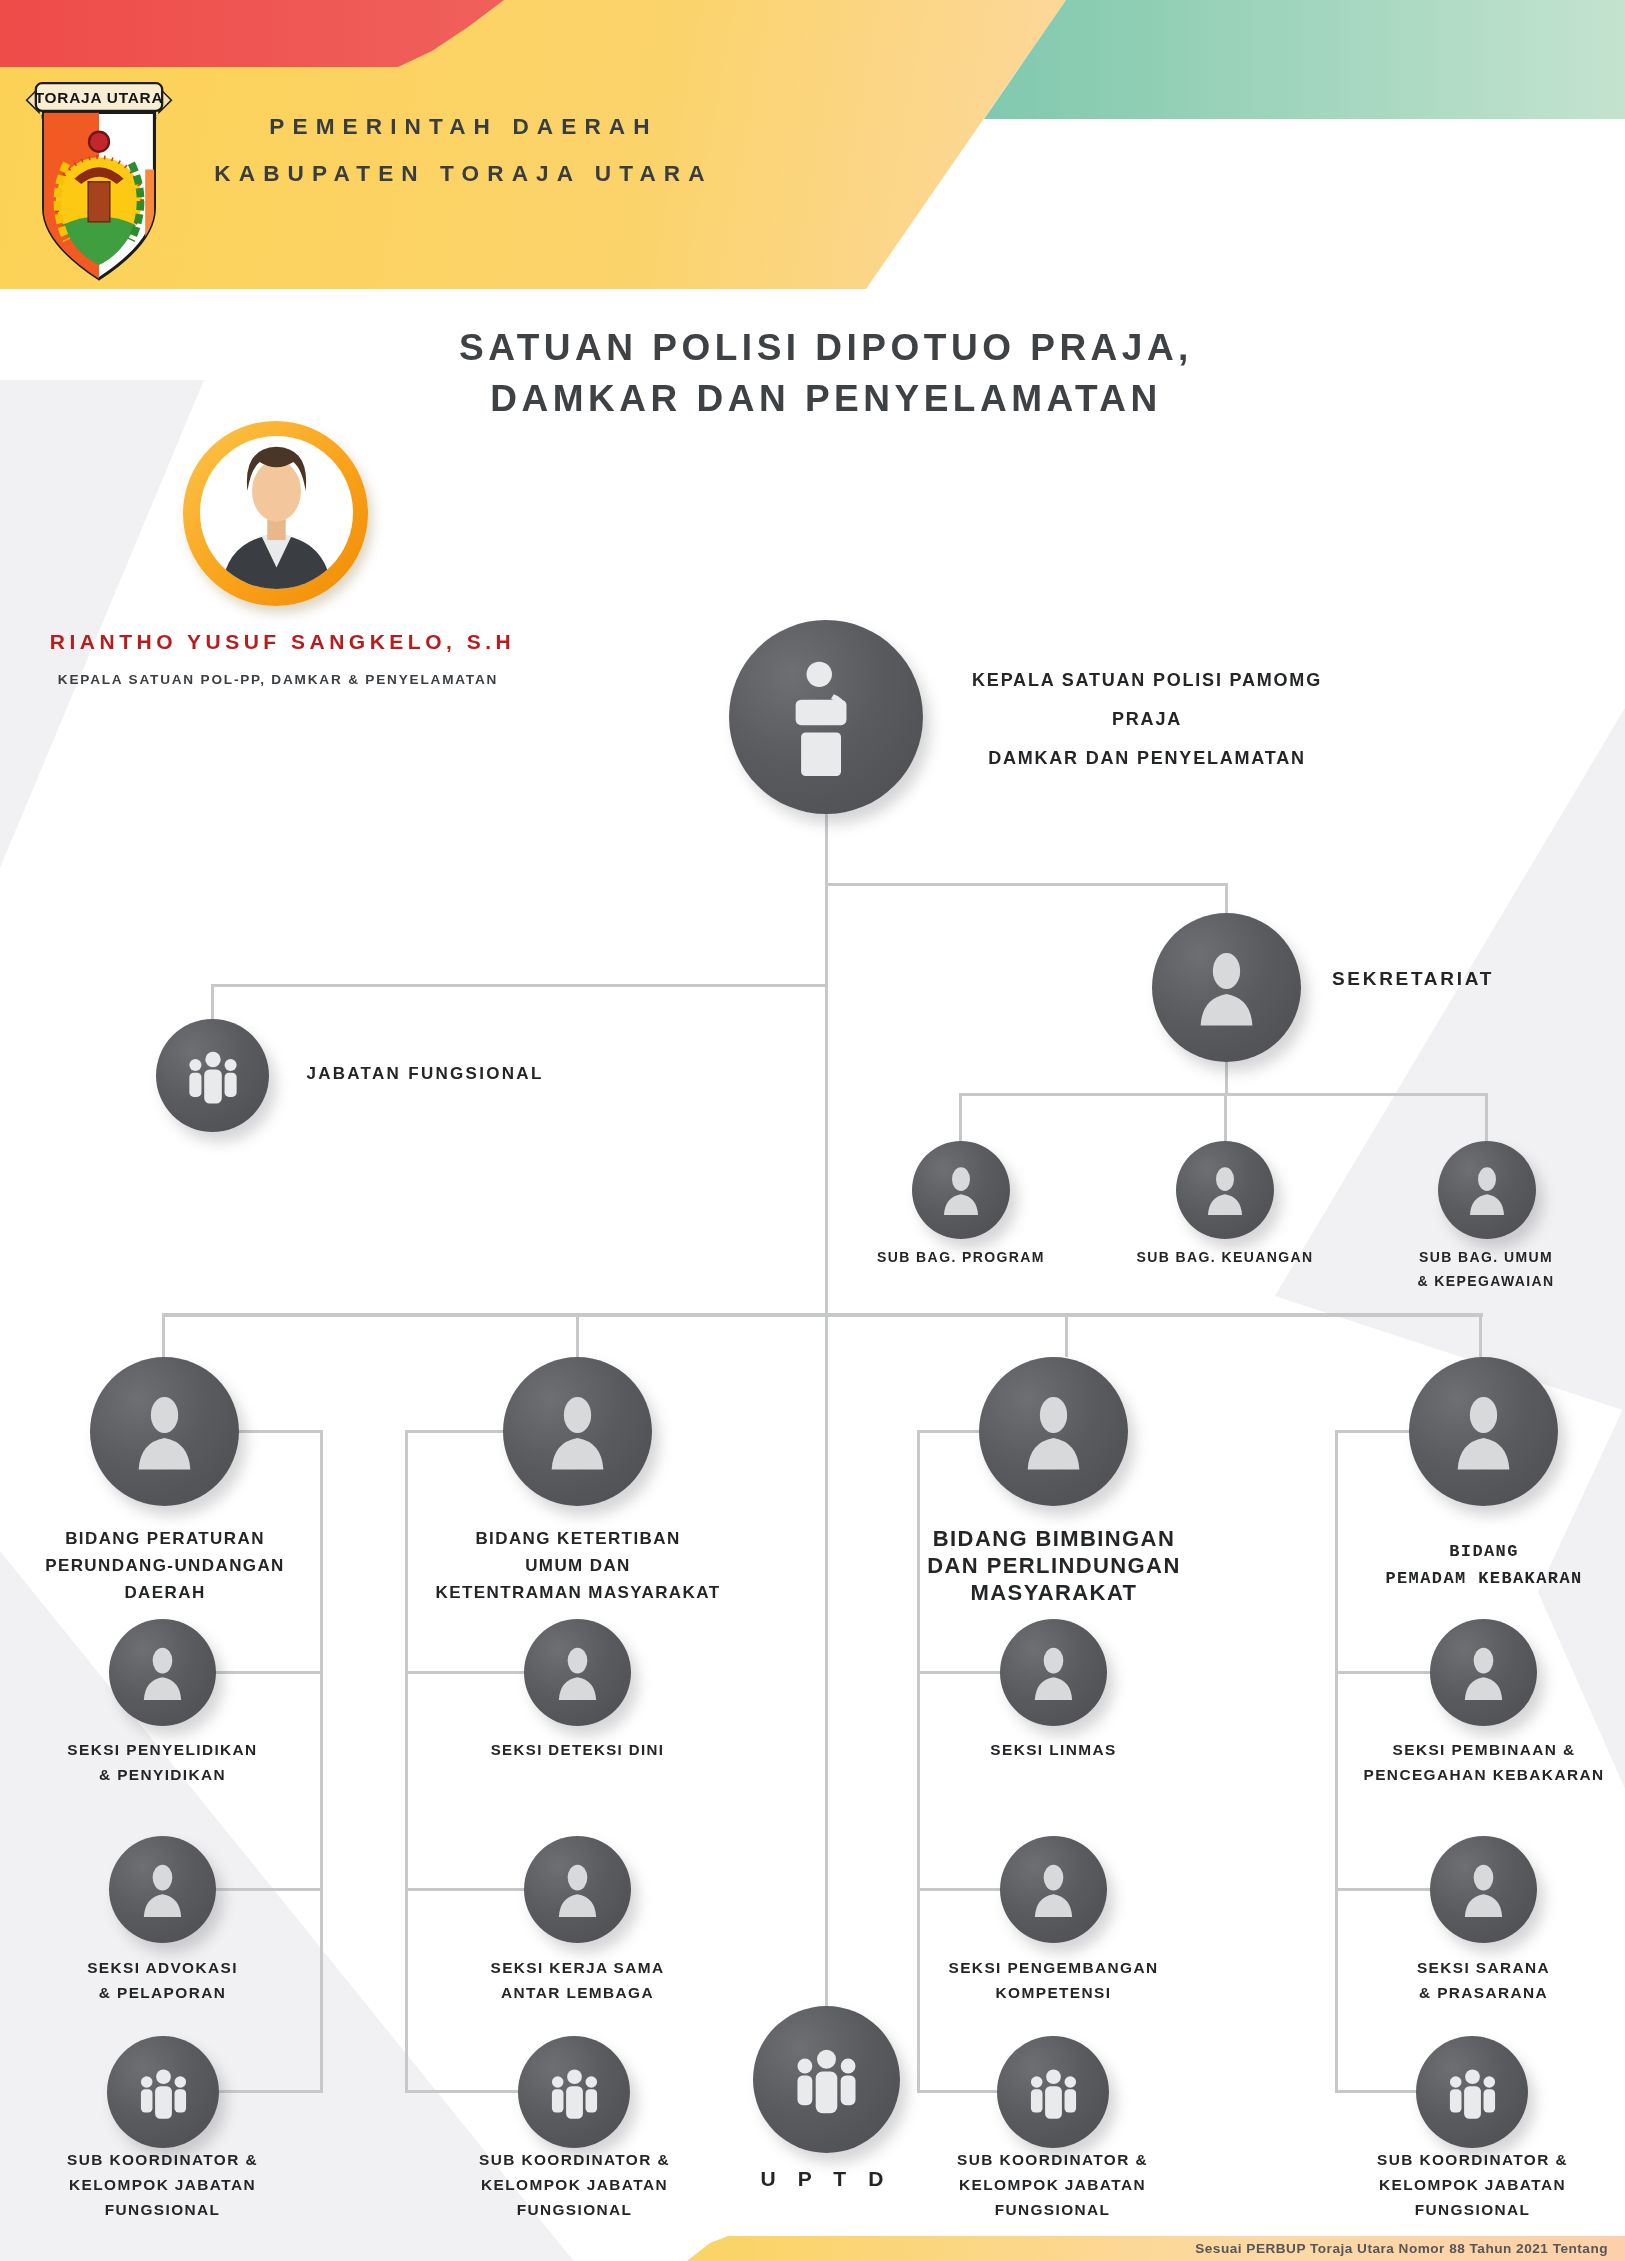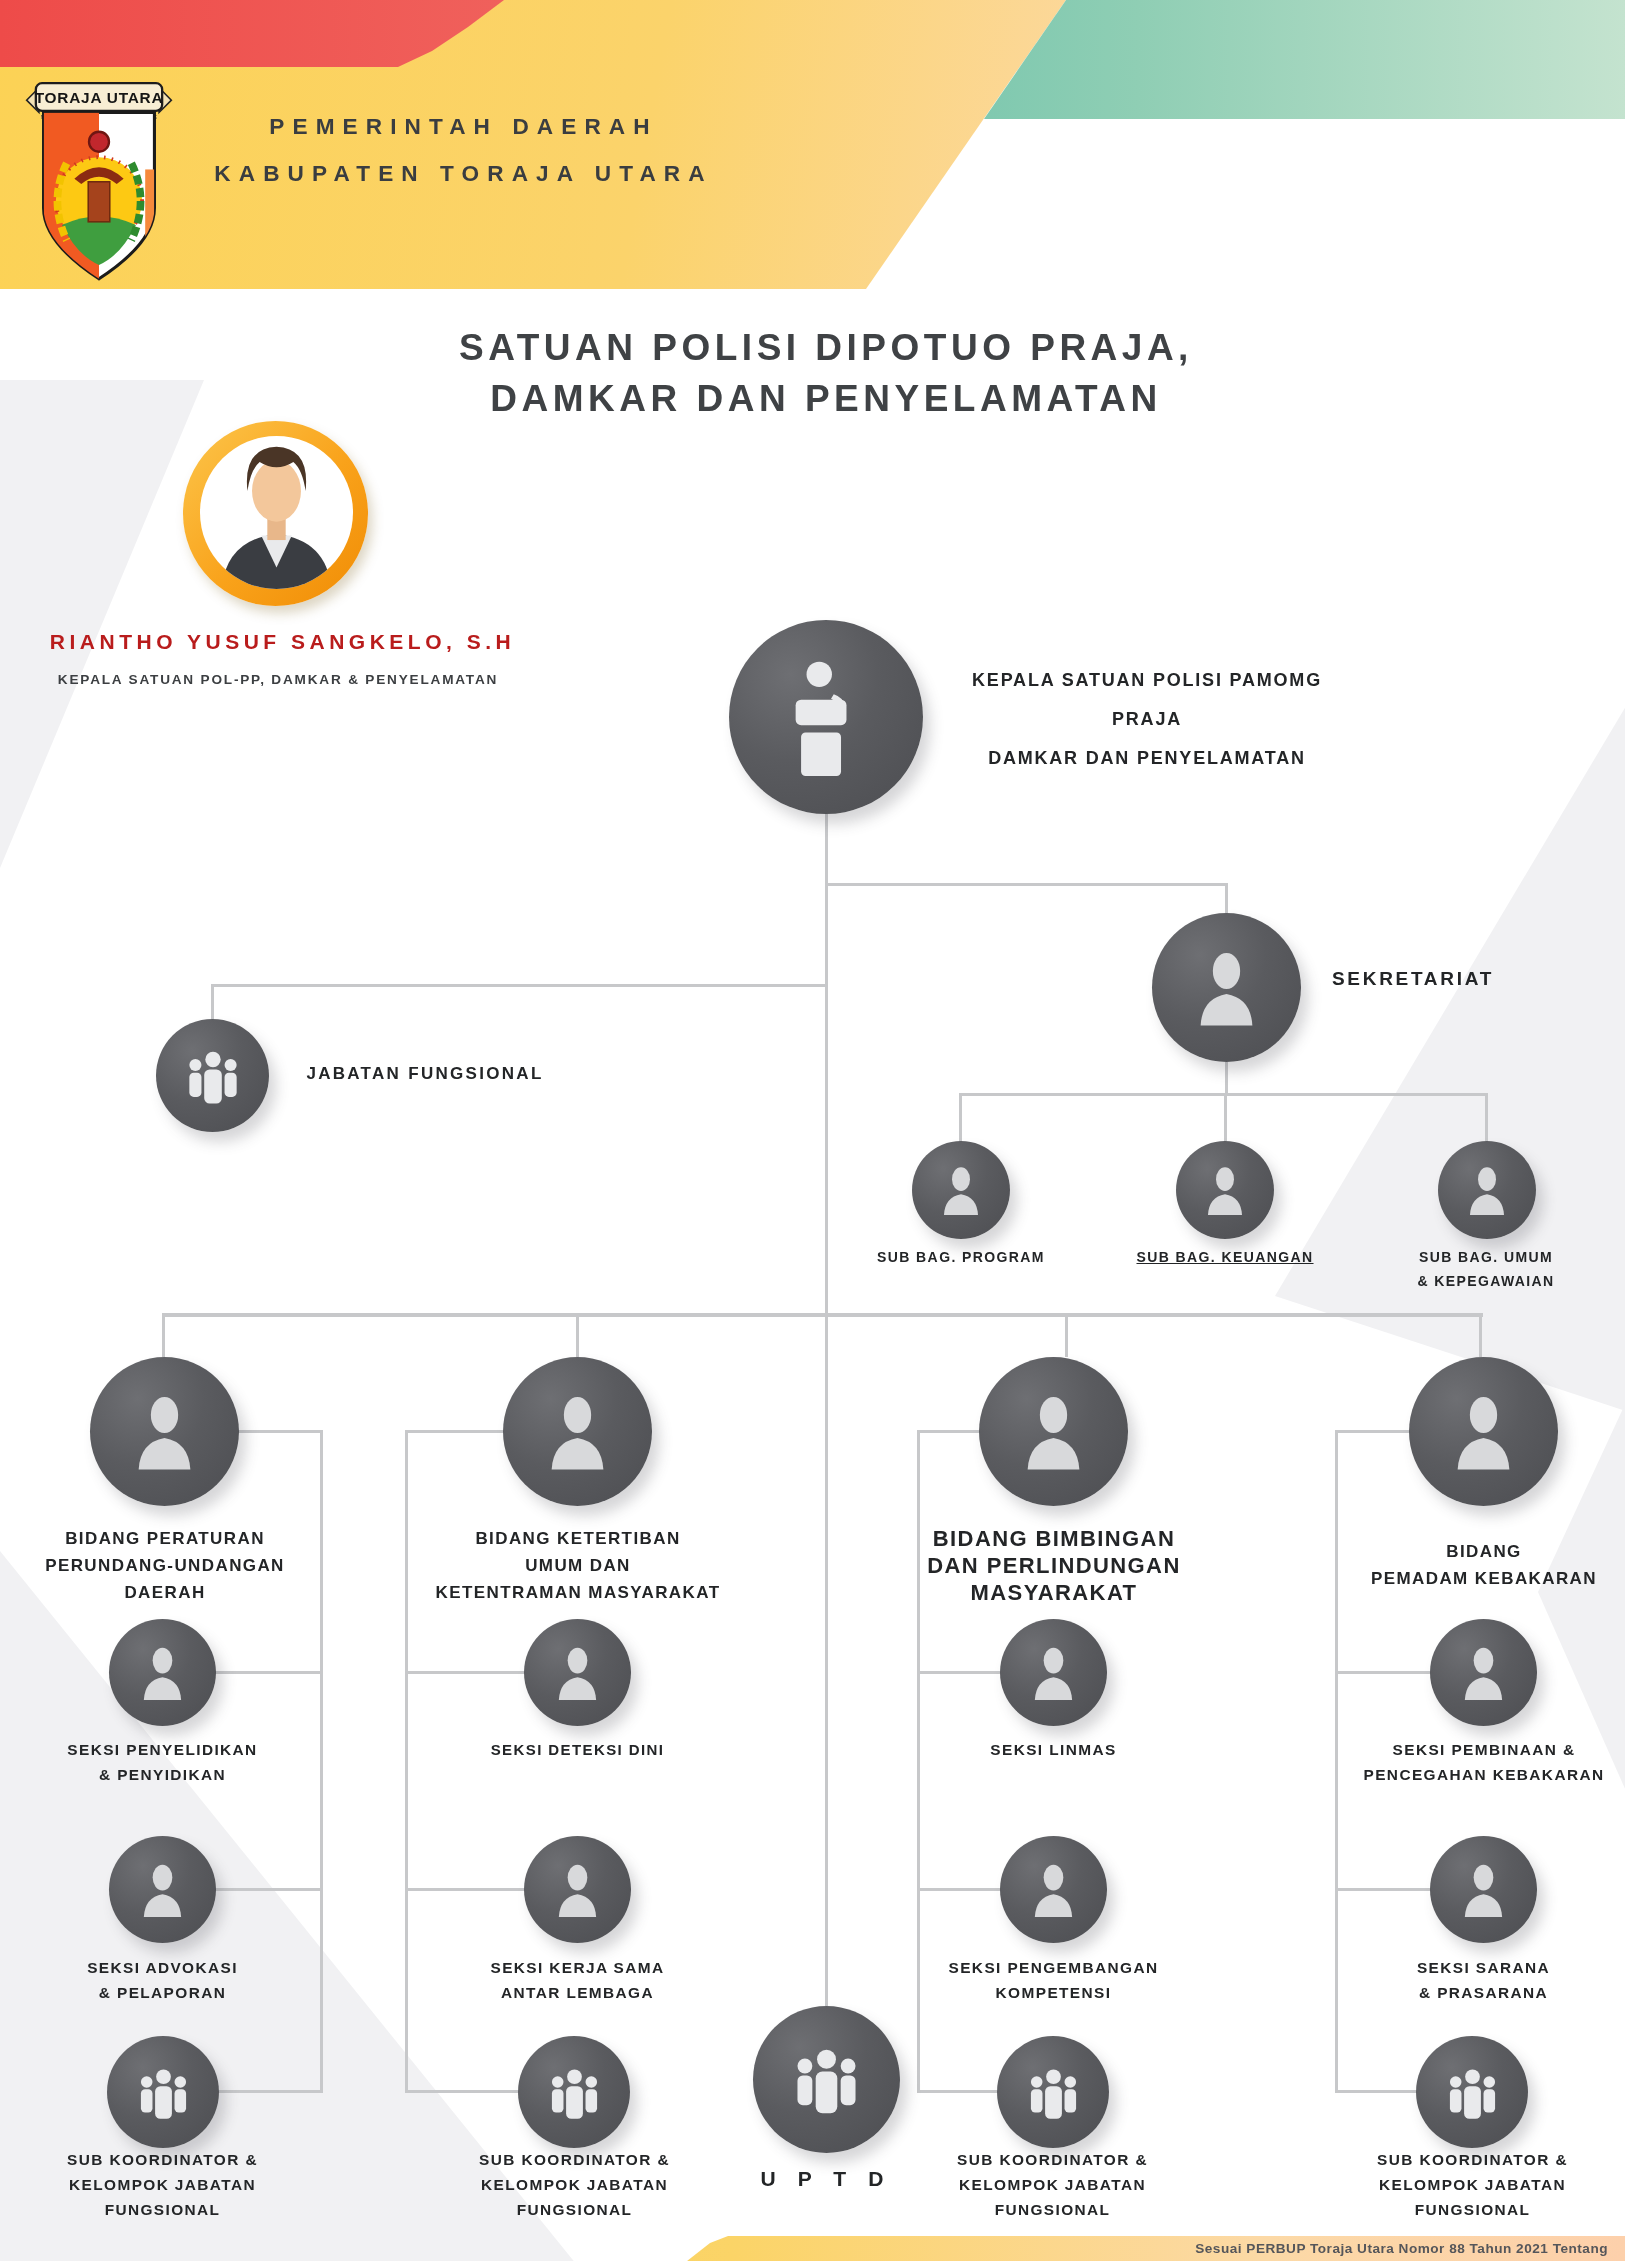--- a/index.html
+++ b/index.html
@@ -181,21 +181,21 @@
   <div class="circle" style="left:1438px;top:1141px;width:98px;height:98px;">
     <svg class="icon" width="52" height="52" viewBox="0 0 100 110">
       <ellipse cx="50" cy="32" rx="19" ry="25" fill="#d8d9db"></ellipse>
         <path d="M14,108 Q16,70 50,64 Q84,70 86,108 Z" fill="#d8d9db"></path>
     </svg>
   </div>
   <div class="lbl" style="left:848px;top:1245px;width:226px;font-size:14px;line-height:24.4px;">
     <div>SUB BAG. PROGRAM</div>
     <div></div>
   </div>
-  <div class="lbl" style="left:1112px;top:1245px;width:226px;font-size:14px;line-height:24.4px;text-decoration:underline;">
+  <div class="lbl" style="left:1112px;top:1245px;width:226px;font-size:14px;line-height:24.4px;">
     <div>SUB BAG. KEUANGAN</div>
     <div></div>
   </div>
   <div class="lbl" style="left:1373px;top:1245px;width:226px;font-size:14px;line-height:24.4px;">
     <div>SUB BAG. UMUM</div>
     <div>&amp; KEPEGAWAIAN</div>
   </div>
 
   <div class="circle" style="left:90px;top:1357px;width:149px;height:149px;">
     <svg class="icon" width="79" height="79" viewBox="0 0 100 110">
@@ -229,21 +229,21 @@
   <div class="lbl" style="left:406px;top:1525px;width:344px;font-size:17px;line-height:27px;">
     <div>BIDANG KETERTIBAN</div>
     <div>UMUM DAN</div>
     <div>KETENTRAMAN MASYARAKAT</div>
   </div>
   <div class="lbl" style="left:914px;top:1525px;width:280px;font-size:22px;line-height:27px;">
     <div>BIDANG BIMBINGAN</div>
     <div>DAN PERLINDUNGAN</div>
     <div>MASYARAKAT</div>
   </div>
-  <div class="lbl" style="left:1344px;top:1538px;width:280px;font-size:17px;line-height:27px;">
+  <div class="lbl" style="left:1344px;top:1538px;width:280px;font-size:17px;line-height:27px;font-family:Liberation Mono, monospace;">
     <div>BIDANG</div>
     <div>PEMADAM KEBAKARAN</div>
     <div></div>
   </div>
 
   <div class="circle" style="left:109px;top:1619px;width:107px;height:107px;">
     <svg class="icon" width="57" height="57" viewBox="0 0 100 110">
       <ellipse cx="50" cy="32" rx="19" ry="25" fill="#d8d9db"></ellipse>
         <path d="M14,108 Q16,70 50,64 Q84,70 86,108 Z" fill="#d8d9db"></path>
     </svg>

